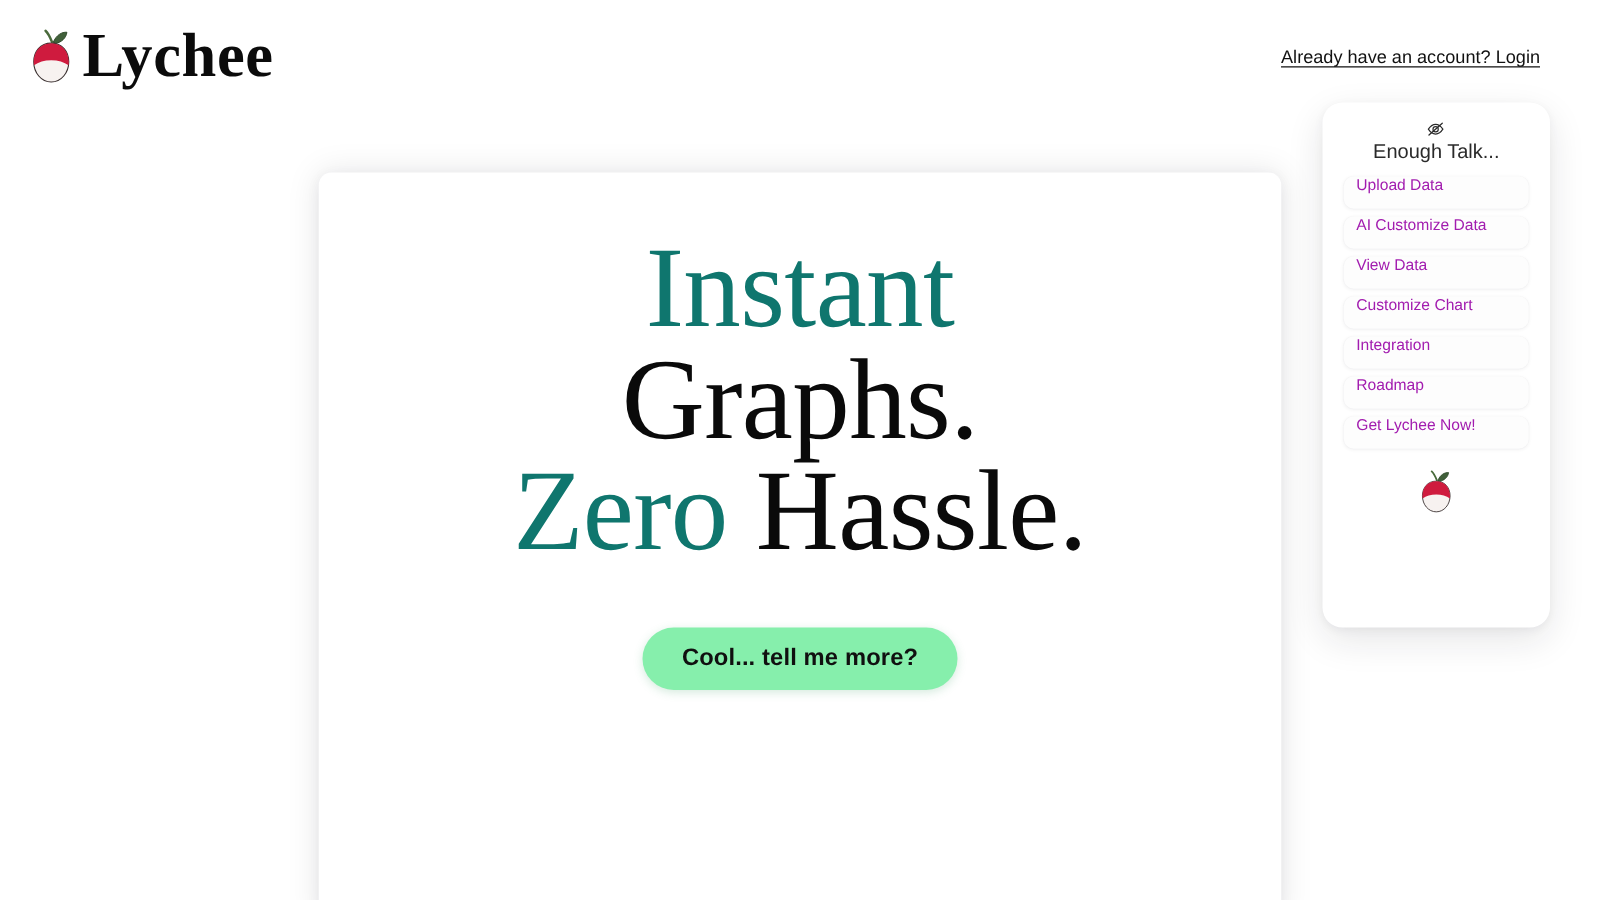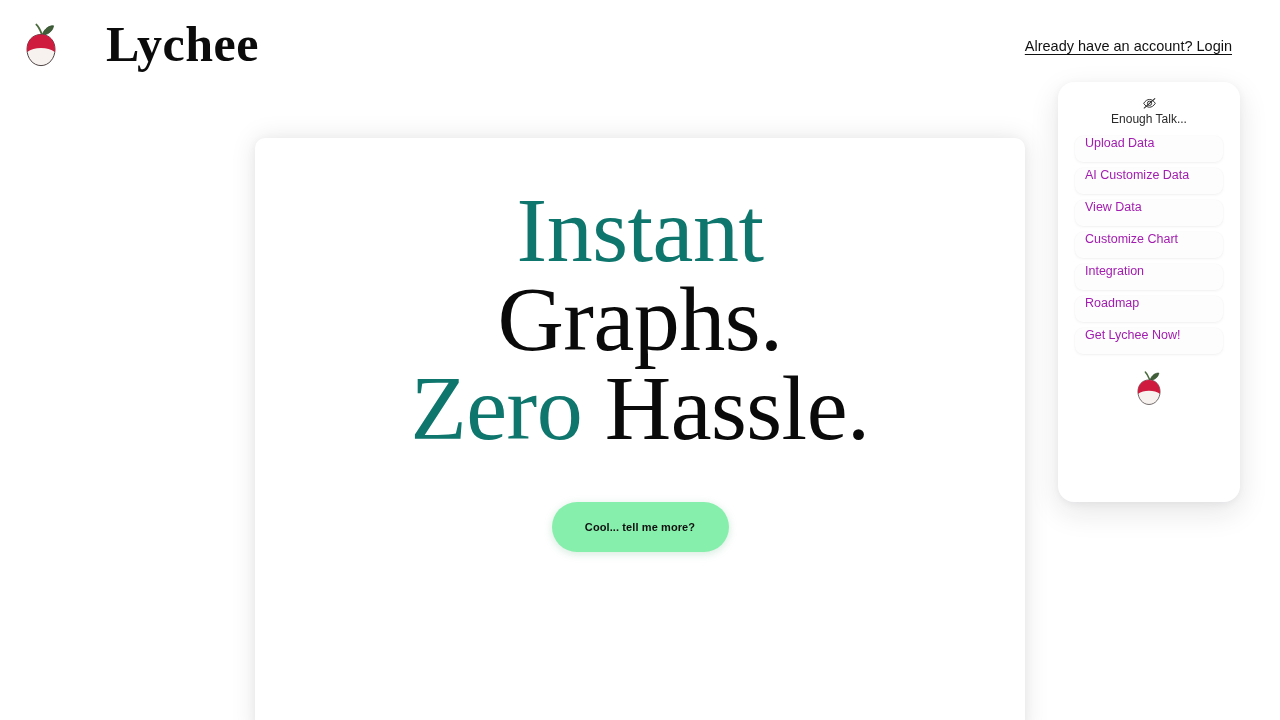--- a/index.html
+++ b/index.html
@@ -47,21 +47,20 @@
   }
 
   .brand-word {
     font-family: "Liberation Serif", "DejaVu Serif", serif;
     font-size: 50px;
     font-weight: 700;
     letter-spacing: 0.5px;
     color: #0b0b0b;
     line-height: 1;
     padding-bottom: 4px;
-    margin-left: 40px;
   }
 
   .login-link {
     font-size: 14.5px;
     color: #111111;
     text-decoration: underline;
     text-underline-offset: 3px;
     cursor: pointer;
     white-space: nowrap;
     margin-left: 17px;
@@ -128,21 +127,21 @@
     display: flex;
     justify-content: center;
   }
 
   .cta-button {
     background: #86efac;
     color: #101010;
     border: none;
     border-radius: 999px;
     font-family: "Liberation Sans", sans-serif;
-    font-size: 11px;
+    font-size: 19px;
     font-weight: 700;
     padding: 0 32px;
     height: 50px;
     min-width: 177px;
     cursor: pointer;
     box-shadow: 0 2px 8px rgba(60, 160, 100, 0.22);
     letter-spacing: 0.1px;
   }
 
   
@@ -172,21 +171,21 @@
     cursor: pointer;
   }
 
   .eye-off-icon {
     width: 15px;
     height: 14px;
     display: block;
   }
 
   .panel-head-label {
-    font-size: 12px;
+    font-size: 16px;
     color: #2a2a2a;
     line-height: 1.2;
   }
 
   .nav-list {
     width: 100%;
     display: flex;
     flex-direction: column;
     align-items: center;
     gap: 6px;

